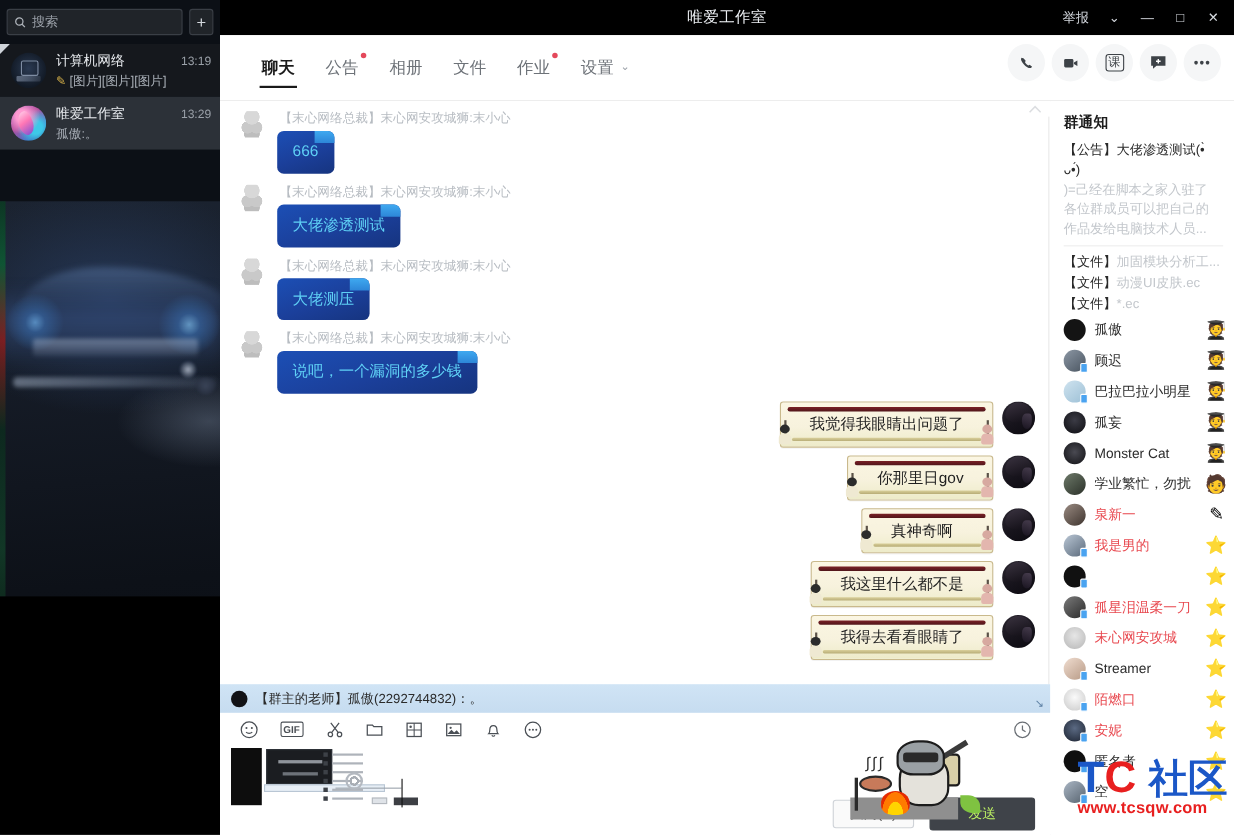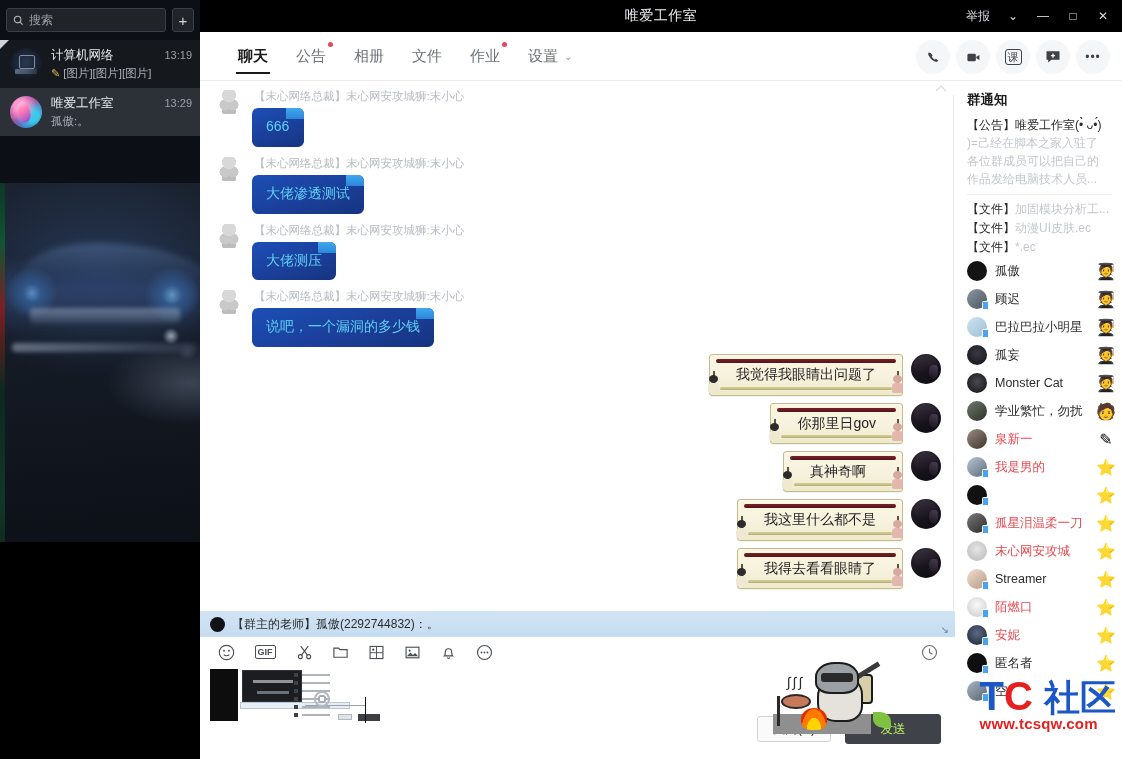--- a/index.html
+++ b/index.html
@@ -121,21 +121,21 @@
   }
   .win-title { color:#eceff3; font-size: 14px; letter-spacing: .5px; }
   .win-ctrls { position:absolute; right: 4px; top:0; height:32px; display:flex; align-items:center; gap:0; }
   .wc {
     width: 30px; height: 32px; display:flex; align-items:center; justify-content:center;
     color:#d6dae0; font-size: 12px; cursor:pointer;
   }
   .wc.report { width: 40px; font-size: 12px; }
 
   .tabbar {
-    height: 49px; background:#fff; display:flex; align-items:center; padding: 0 24px; gap: 0;
+    height: 60px; background:#fff; display:flex; align-items:center; padding: 0 24px; gap: 0;
     border-bottom: 1px solid #ececec; position:relative;
   }
   .tab {
     position:relative; font-size: 15px; color:#6d7278; padding: 0 14px; height: 56px;
     display:flex; align-items:center; cursor:pointer;
   }
   .tab.active { color:#1a1a1a; font-weight:600; }
   .tab.active:after {
     content:""; position:absolute; left:12px; right:12px; bottom: 10px; height: 2px; background:#1a1a1a;
   }
@@ -682,21 +682,21 @@
             <div class="st-meat"></div>
             <div class="st-steam">∫∫∫</div>
             <div class="st-leaf"></div>
           </div>
         </div>
       </div>
 
       <div class="right-panel">
         <div class="rp-sec-title">群通知</div>
         <div class="rp-notice">
-          <p class="dark">【公告】唯爱工作室(•̀ ᴗ•́)</p>
+          <p class="dark">【公告】大佬渗透测试(•̀ ᴗ•́)</p>
           <p>)=己经在脚本之家入驻了</p>
           <p>各位群成员可以把自己的</p>
           <p>作品发给电脑技术人员...</p>
         </div>
         <div class="rp-div"></div>
         <div class="rp-file">
           <b>【文件】</b><span>加固模块分析工...</span>
         </div>
         <div class="rp-file">
           <b>【文件】</b><span>动漫UI皮肤.ec</span>

